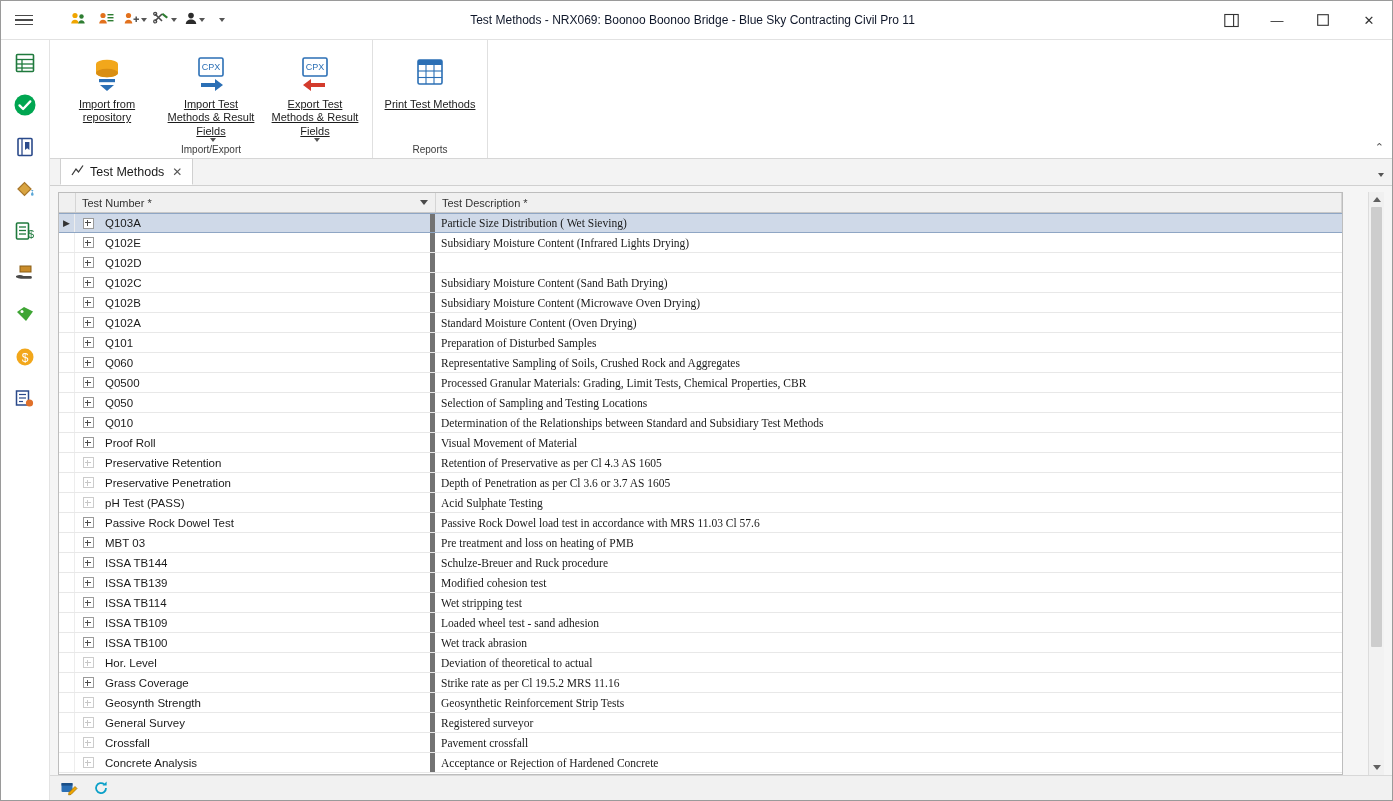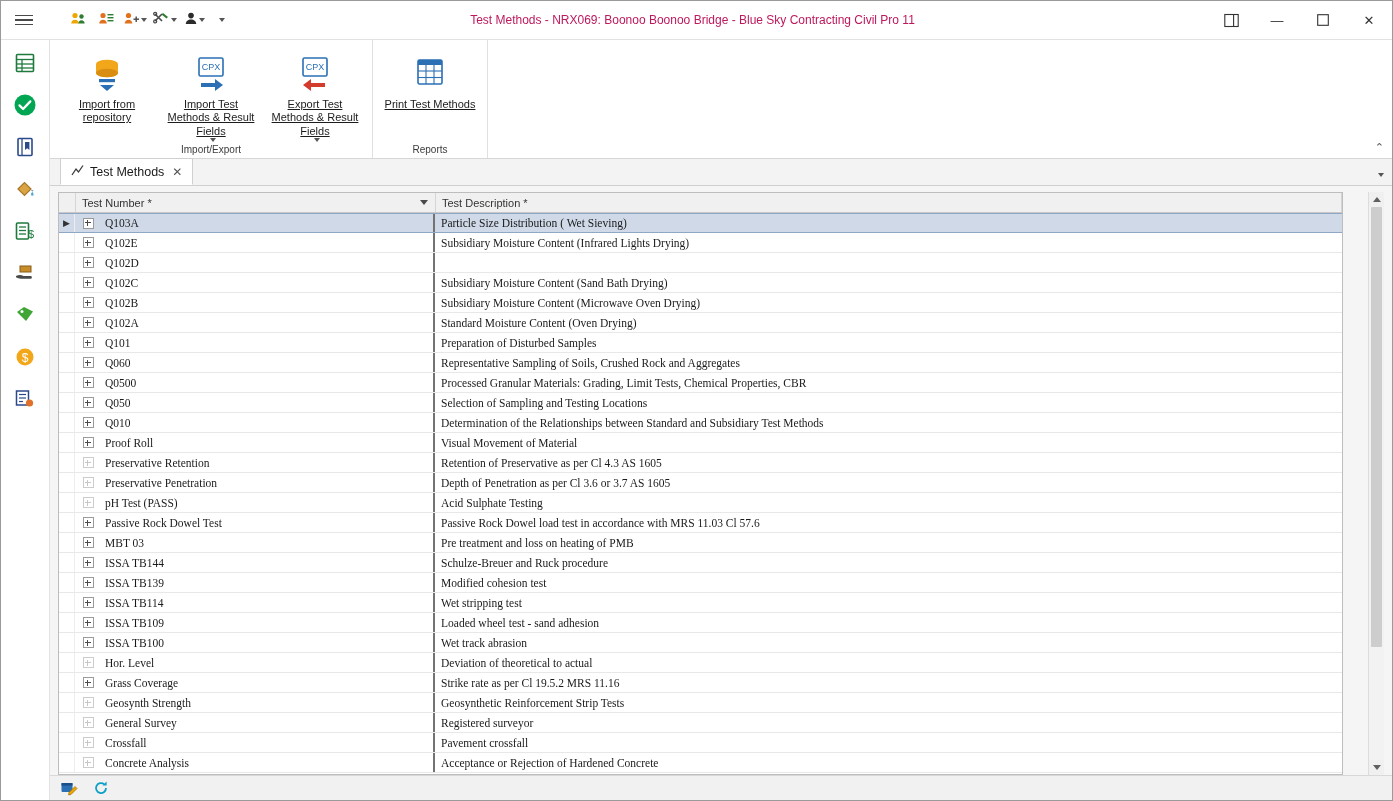--- a/index.html
+++ b/index.html
@@ -74,21 +74,21 @@
     border-right: 3.5px solid transparent;
     border-top: 4px solid #555;
     display: inline-block;
   }
   .title-text {
     position: absolute;
     left: 0;
     right: 8px;
     text-align: center;
     font-size: 12px;
-    color: #be185d;
+    color: #0f172a;
     pointer-events: none;
   }
   .win-controls {
     margin-left: auto;
     display: flex;
     align-items: center;
     height: 37px;
   }
   .win-btn {
     width: 46px;
@@ -339,28 +339,27 @@
     position: absolute;
     background: #4a4a4a;
   }
   .expander::before { left: 1.5px; right: 1.5px; top: 3.5px; height: 1px; }
   .expander::after { top: 1.5px; bottom: 1.5px; left: 3.5px; width: 1px; }
   .expander.faint { border-color: #cccccc; }
   .expander.faint::before, .expander.faint::after { background: #c6c6c6; }
   .cell-num {
     flex: 0 0 334px;
     padding-left: 4px;
-    border-right: 2px solid #737373;
+    border-right: 5px solid #737373;
     height: 100%;
     display: flex;
     align-items: center;
     box-sizing: border-box;
     overflow: hidden;
     white-space: nowrap;
-    font-family: Liberation Serif, serif;
   }
   .cell-desc {
     flex: 1 1 auto;
     padding-left: 6px;
     height: 100%;
     display: flex;
     align-items: center;
     box-sizing: border-box;
     overflow: hidden;
     white-space: nowrap;

